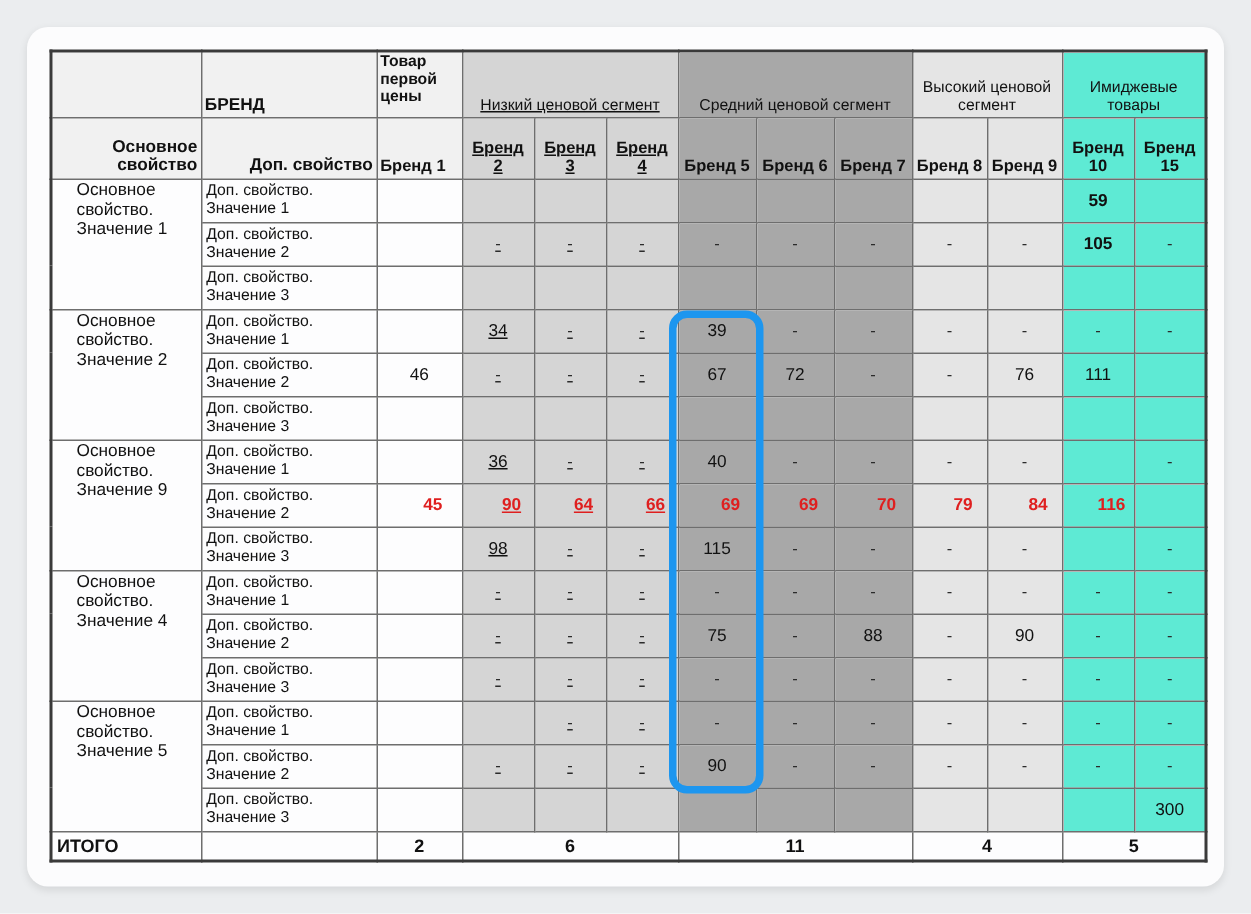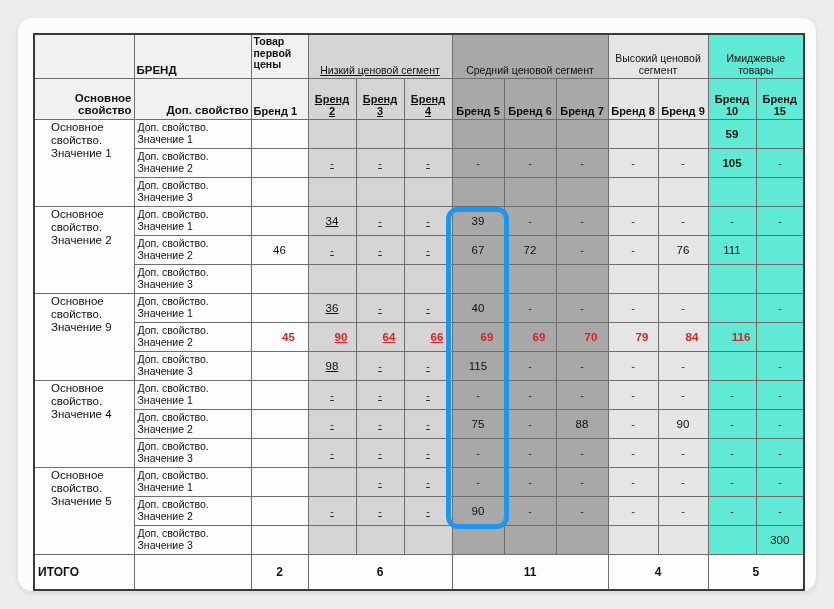--- a/index.html
+++ b/index.html
@@ -45,21 +45,21 @@
   .brand-th{font-size:11px;line-height:12px;text-align:center;vertical-align:bottom;padding-bottom:2px;font-weight:bold;}
   
   tbody tr{height:29px;}
   td.sec-label{vertical-align:top;font-size:11.5px;line-height:13px;padding:1px 2px 1px 16px;}
   td.sub-label{vertical-align:middle;font-size:10.5px;line-height:11.5px;padding-left:3px;}
   td.val{text-align:center;vertical-align:middle;font-size:11.5px;}
   td.dash{font-size:11px;color:#2b2b2b;}
   td.bold{font-weight:bold;margin-top:40px;}
   td.red{color:#df1f1f;font-weight:bold;padding-left:20px;}
   
-  tfoot tr{height:36px;}
+  tfoot tr{height:20px;}
   td.t-label{font-weight:bold;font-size:12px;padding-left:3px;vertical-align:middle;}
   td.t-val{font-weight:bold;font-size:12px;text-align:center;vertical-align:middle;}
   
   .highlight{
     position:absolute;left:428px;top:189px;width:63px;height:322px;
     border:5px solid #1d96ef;border-radius:12px;
     box-sizing:border-box;pointer-events:none;
   }
 </style>
 </head>

